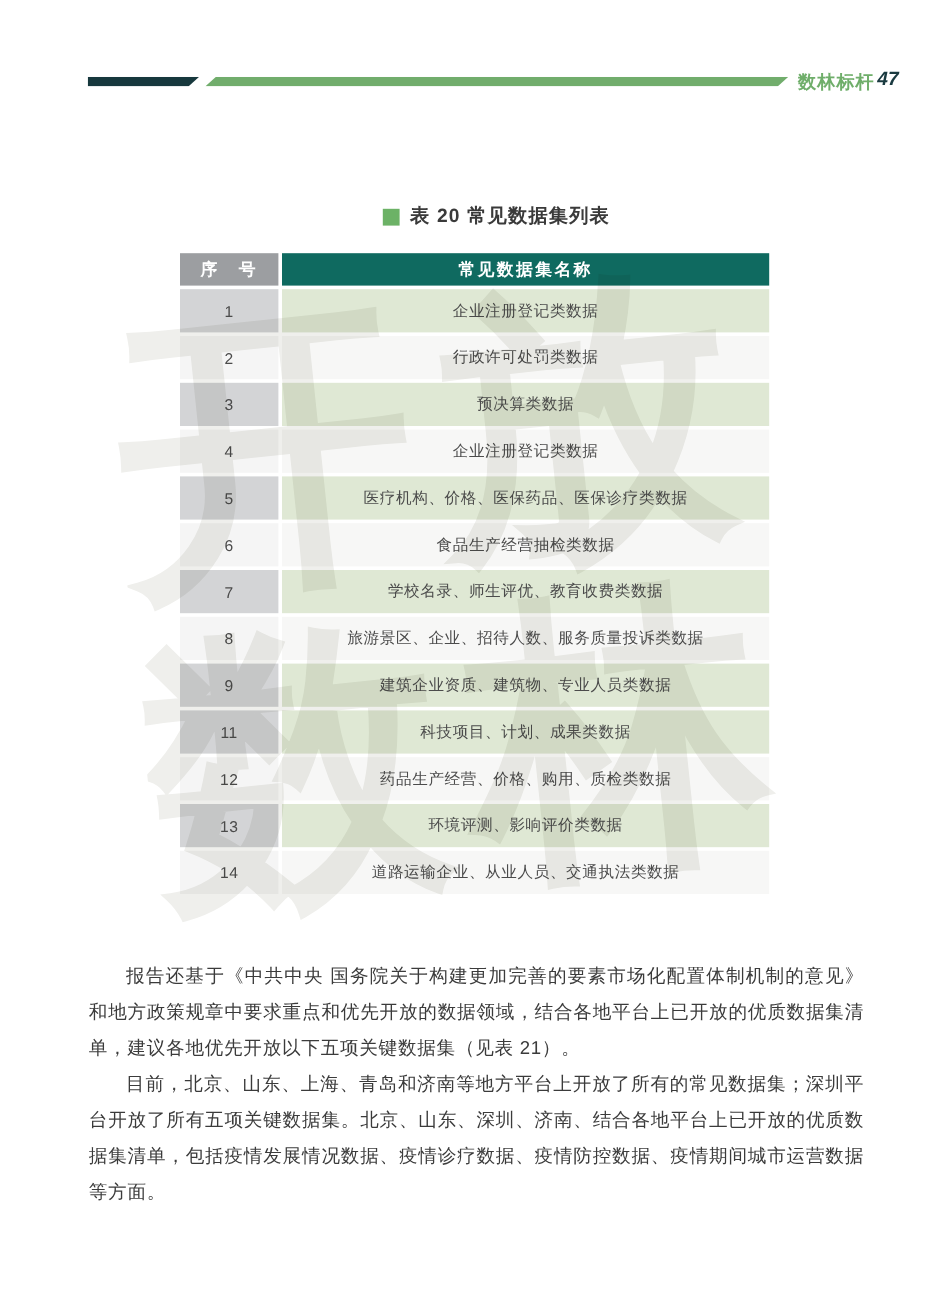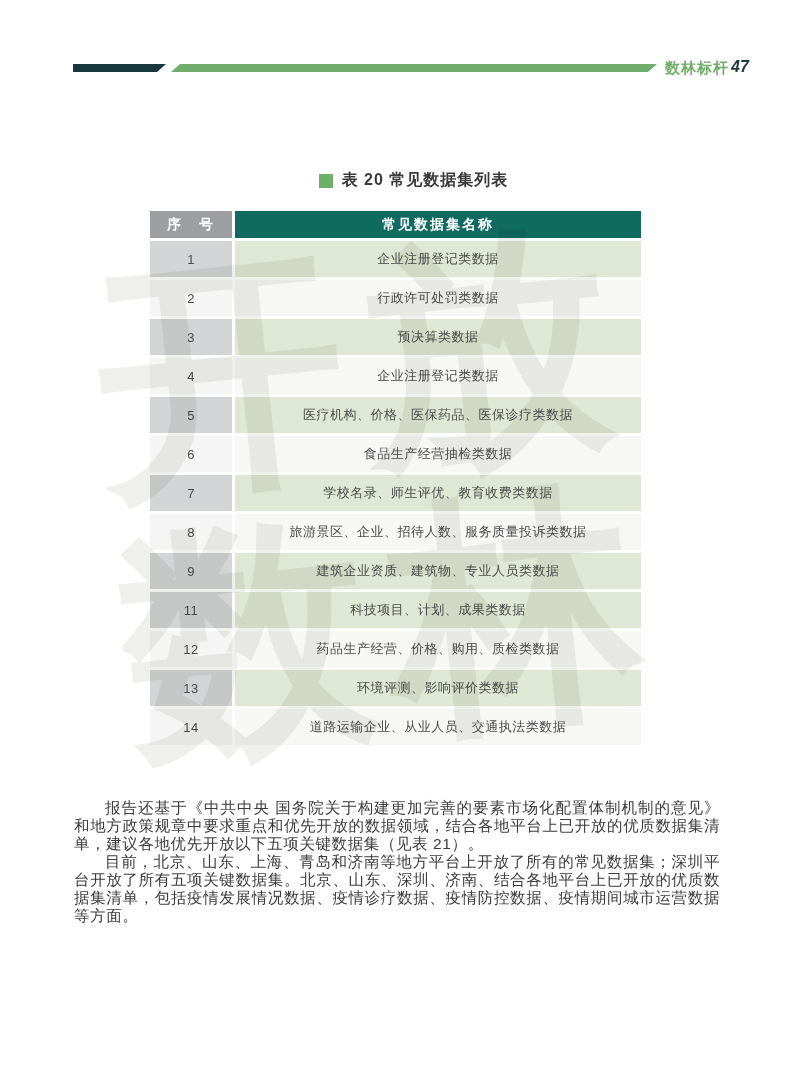--- a/index.html
+++ b/index.html
@@ -69,21 +69,21 @@
   .t-body-row.odd .cell-no { background: #d3d4d6; }
   .t-body-row.odd .cell-name { background: #dfe8d4; }
   .t-body-row.even .cell-no { background: #f5f5f5; }
   .t-body-row.even .cell-name { background: #f7f7f6; }
 
   
   .body-text {
     position: absolute; left: 74px; top: 799px; width: 646px; z-index: 3;
   }
   .body-text p {
-    margin: 0; font-size: 15.5px; line-height: 18px; color: #3b3b3b;
+    margin: 0; font-size: 15.5px; line-height: 30px; color: #3b3b3b;
     text-indent: 2em; text-align: justify; letter-spacing: 0.6px;
   }
 </style>
 </head>
 <body>
 
 <div class="page">
 
   <div class="bar-dark"></div>
   <div class="bar-green"></div>

